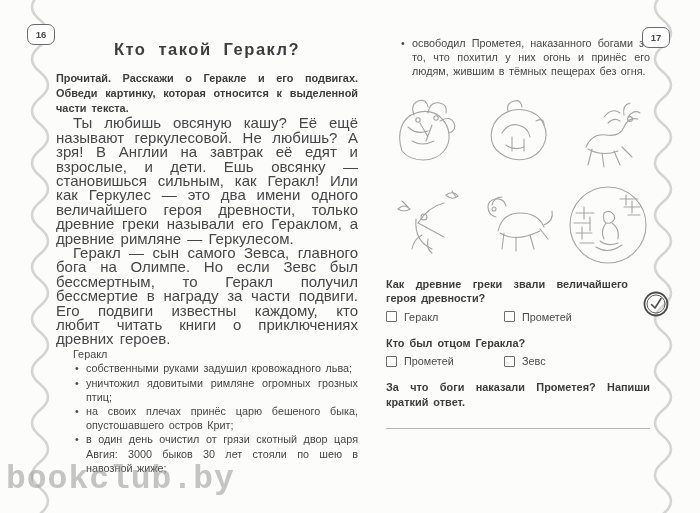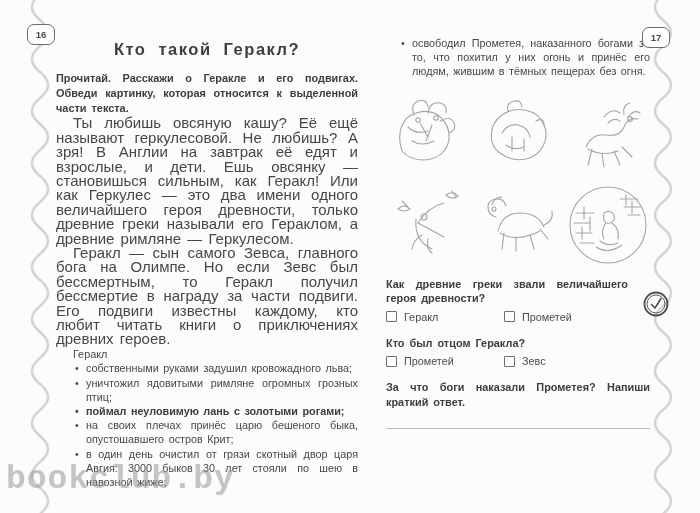--- a/index.html
+++ b/index.html
@@ -107,21 +107,20 @@
     <p class="instruction">Прочитай. Расскажи о Геракле и его подвигах. Обведи картинку, которая относится к выделенной части текста.</p>
 
     <p class="body-par">Ты любишь овсяную кашу? Её ещё называют геркулесовой. Не любишь? А зря! В Англии на завтрак её едят и взрослые, и дети. Ешь овсянку — становишься сильным, как Геракл! Или как Геркулес — это два имени одного величайшего героя древности, только древние греки называли его Гераклом, а древние римляне — Геркулесом.</p>
     <p class="body-par">Геракл — сын самого Зевса, главного бога на Олимпе. Но если Зевс был бессмертным, то Геракл получил бессмертие в награду за части подвиги. Его подвиги известны каждому, кто любит читать книги о приключениях древних героев.</p>
 
     <p class="list-intro">Геракл</p>
 
     <ul class="bullets">
       <li>собственными руками задушил кровожадного льва;</li>
       <li>уничтожил ядовитыми римляне огромных грозных птиц;</li>
-      <li class="hl">поймал неуловимую лань с золотыми рогами;</li>
       <li>на своих плечах принёс царю бешеного быка, опустошавшего остров Крит;</li>
       <li>в один день очистил от грязи скотный двор царя Авгия: 3000 быков 30 лет стояли по шею в навозной жиже;</li>
     </ul>
   </div>
 
   <div class="page-right">
 
     <ul class="bullets">
       <li>освободил Прометея, наказанного богами за то, что похитил у них огонь и принёс его людям, жившим в тёмных пещерах без огня.</li>
     </ul>

